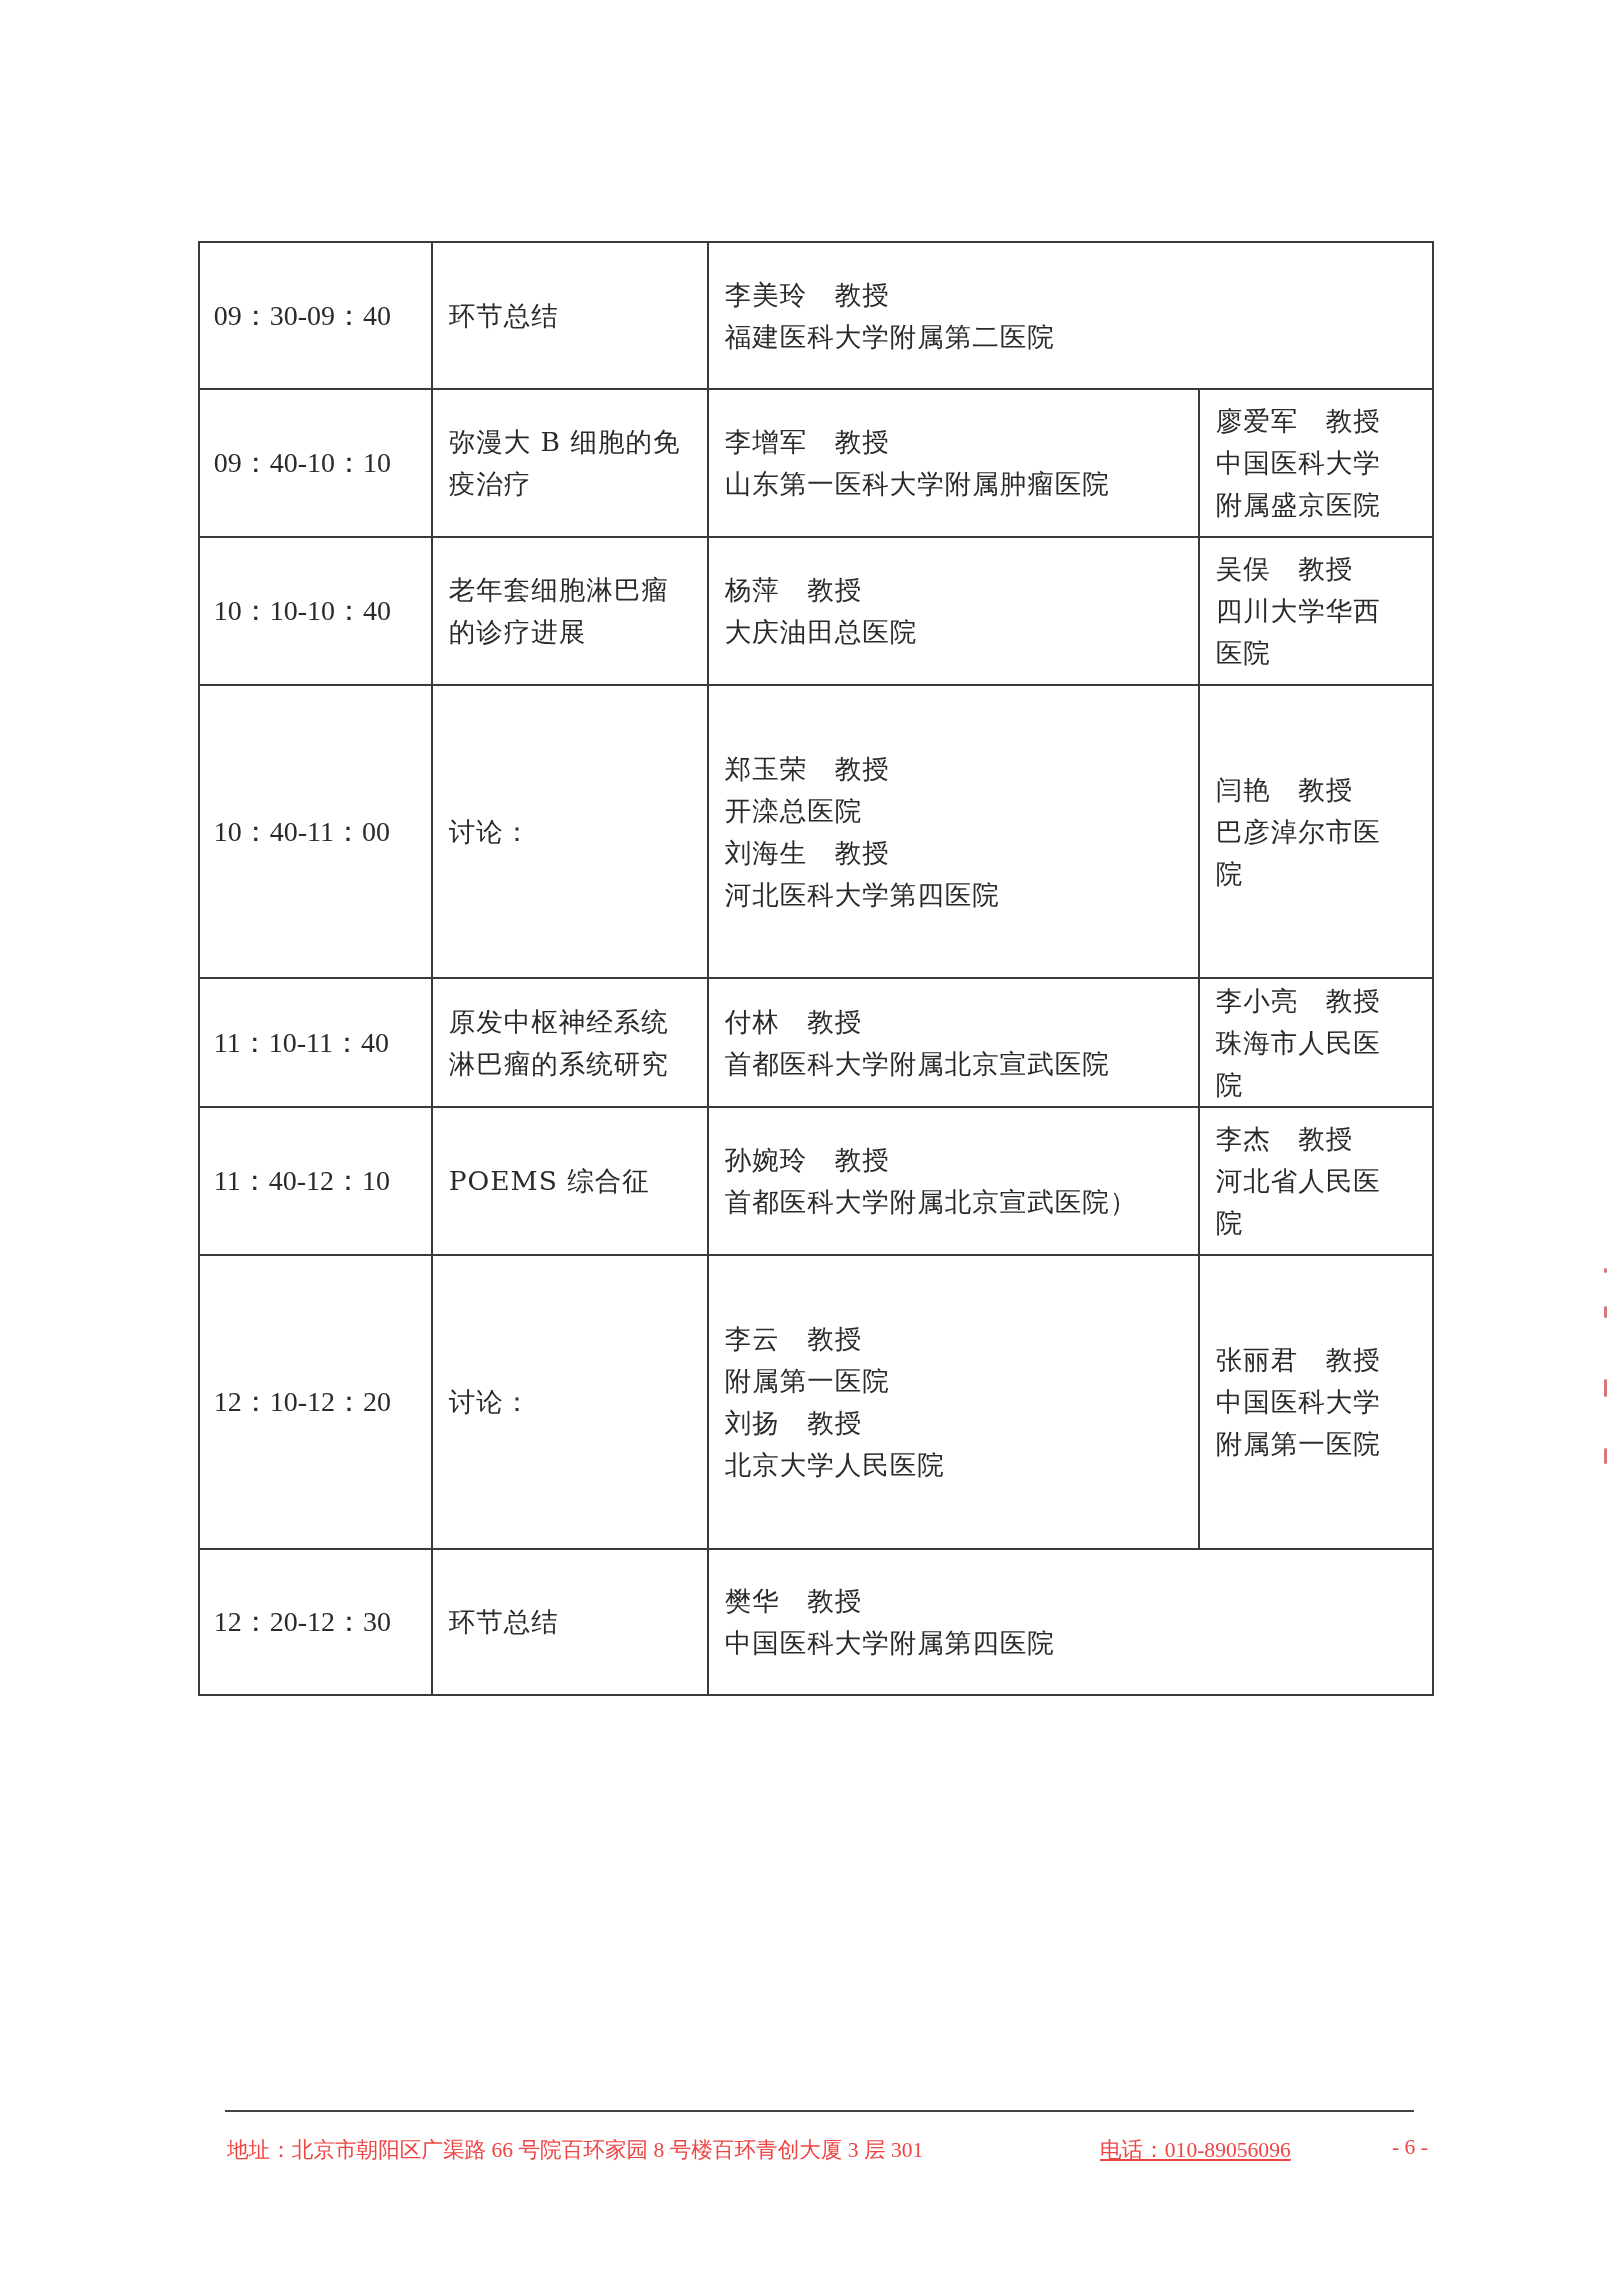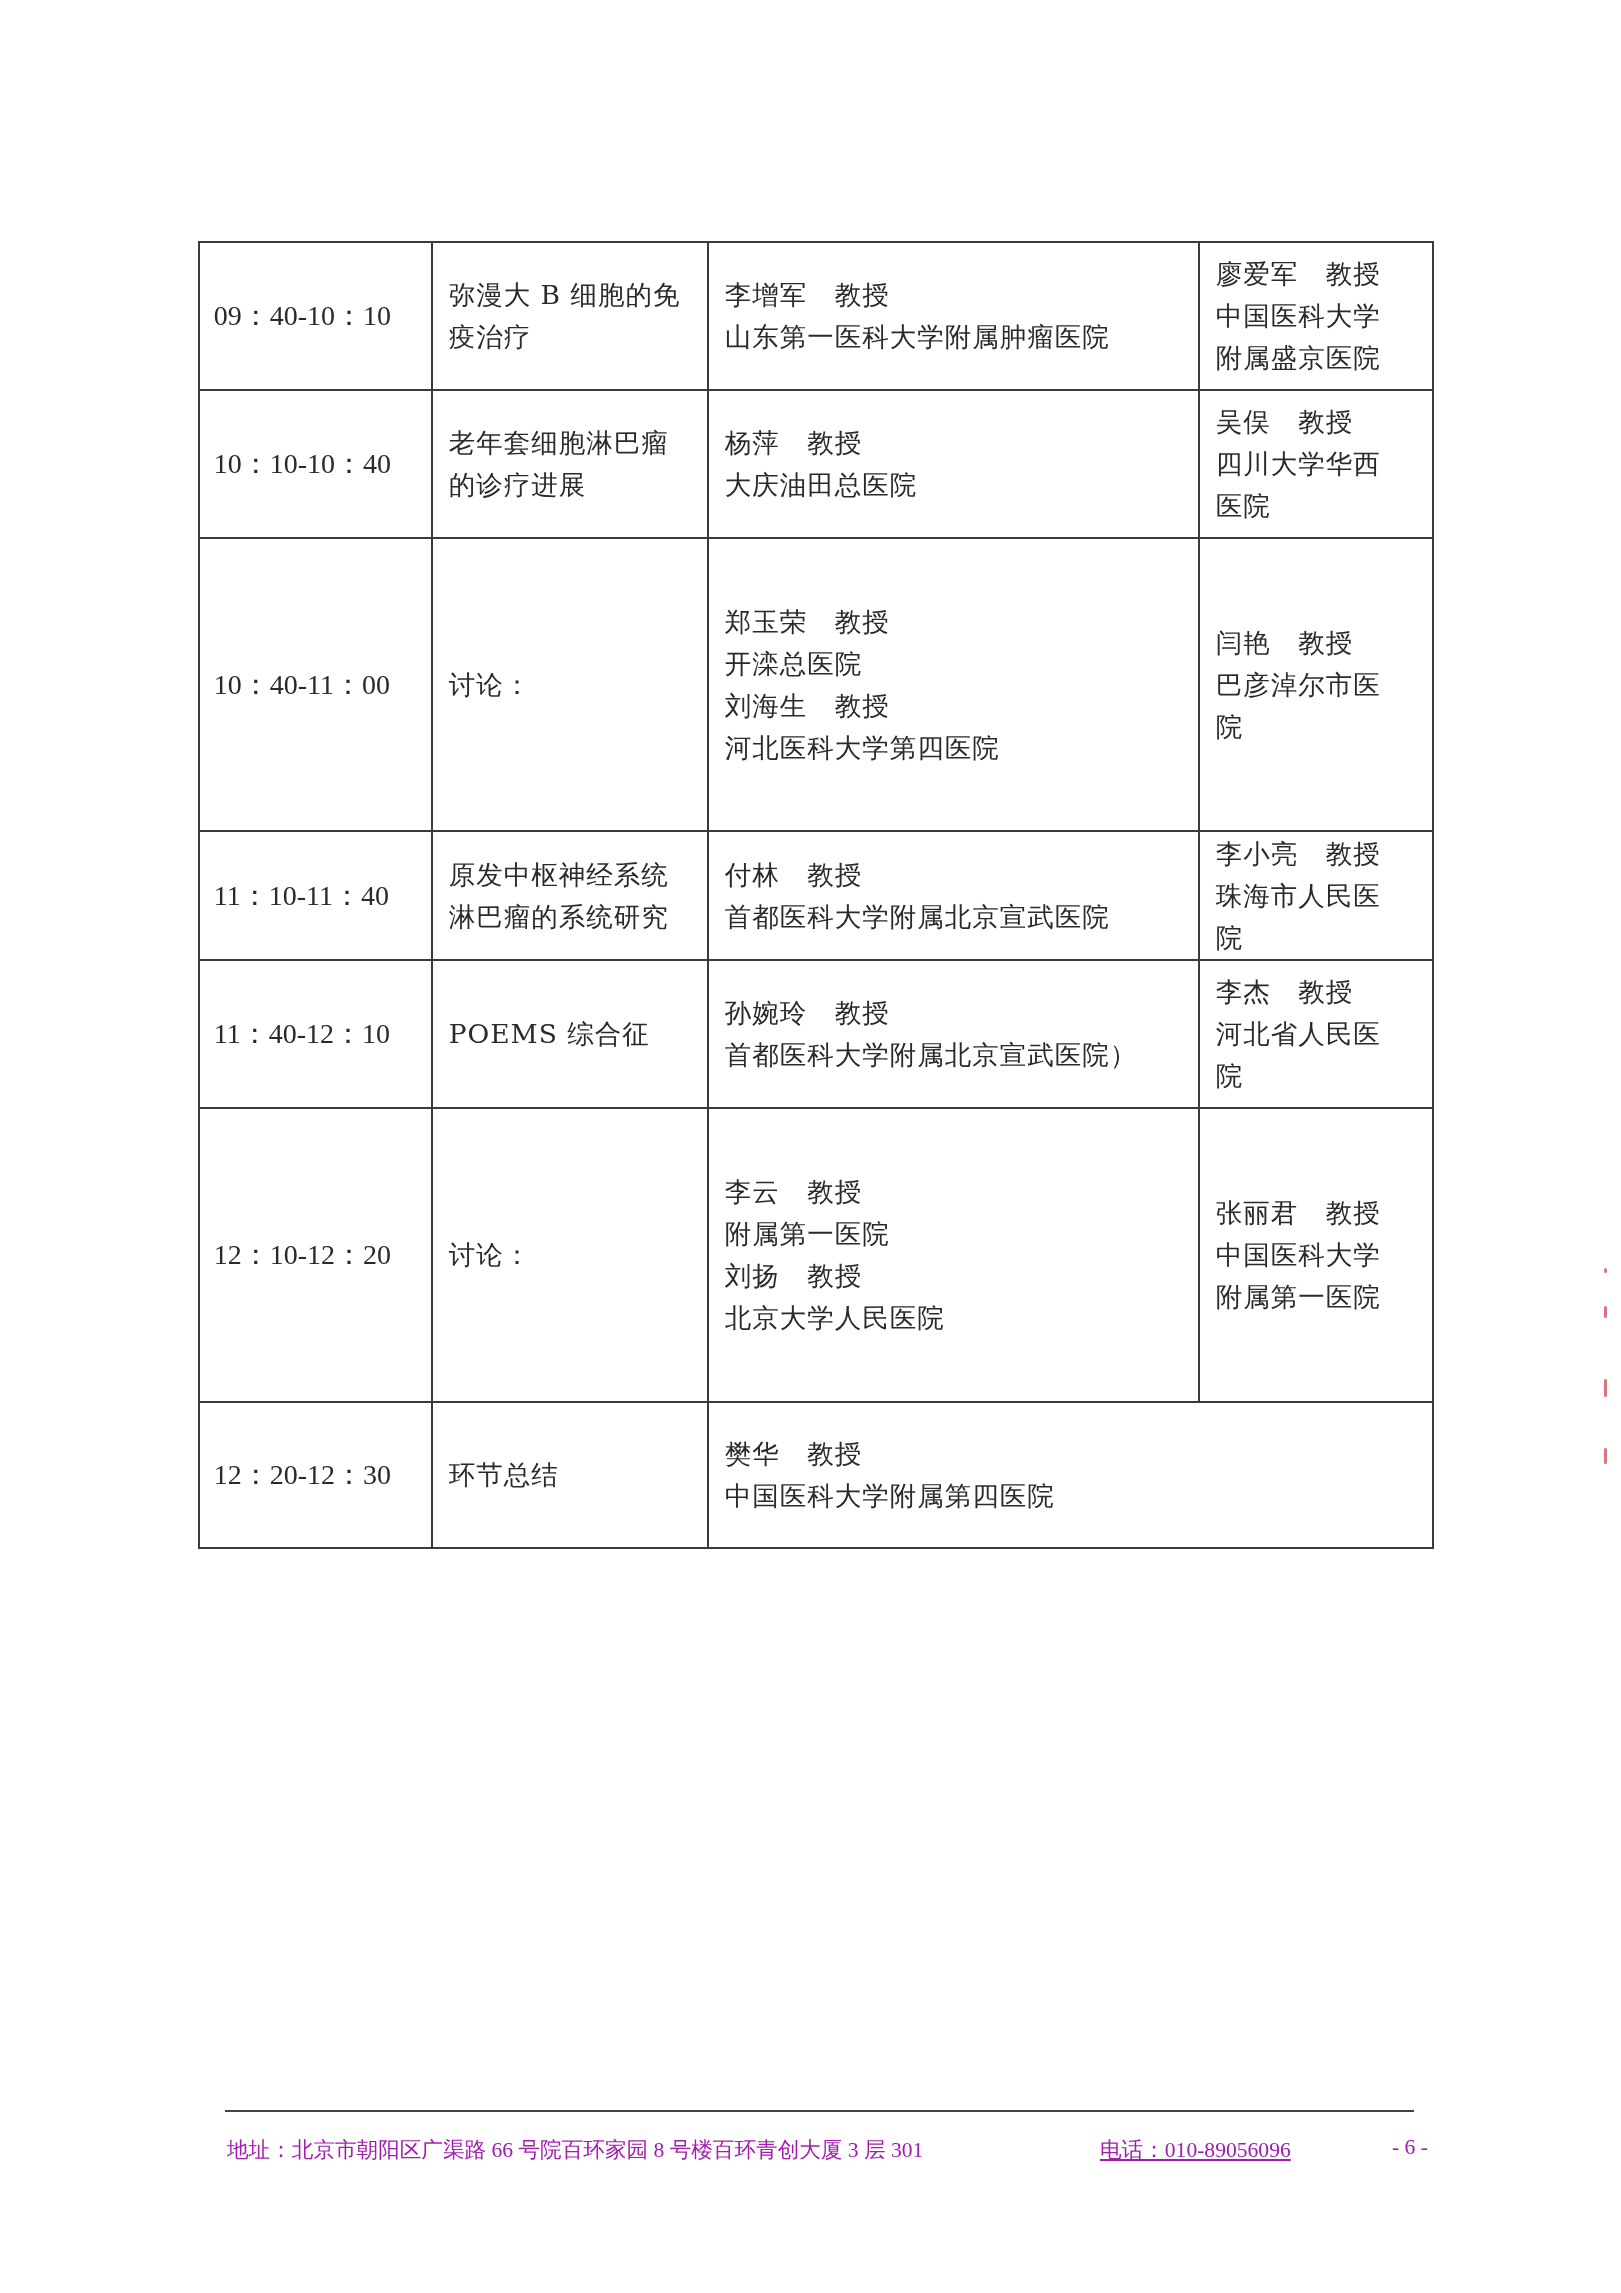--- a/index.html
+++ b/index.html
@@ -35,21 +35,21 @@
   table.schedule td.moderator { white-space: normal; padding-right: 7.8px; }
   .line { display: block; }
 
   .footer-rule {
     position: absolute; left: 225px; top: 2110px; width: 1189px; height: 0;
     border-top: 2px solid #444444;
   }
   .footer {
     position: absolute; top: 2135px; font-size: 21.6px;
     font-family: "Liberation Serif", "DejaVu Serif", serif;
-    color: #a21caf; white-space: nowrap;
+    color: #ef4444; white-space: nowrap;
   }
   .footer.address { left: 227px; }
   .footer.phone { left: 1100px; text-decoration: underline; }
   .footer.pageno { left: 1392px; }
 
   .stamp-mark {
     position: absolute; left: 1604px; width: 2.9px; background: #c9484f; opacity: 0.75;
     border-radius: 2px;
   }
 </style>
@@ -60,20 +60,30 @@
 
   <table class="schedule">
     <colgroup>
       <col style="width:233px">
       <col style="width:276px">
       <col style="width:491px">
       <col style="width:234px">
     </colgroup>
     <tbody id="schedule-body">
 
+      <tr style="height:147px">
+        <td class="time">09：30-09：40</td>
+        <td>
+          <span class="line">环节总结</span>
+        </td>
+        <td colspan="2">
+          <span class="line">李美玲　教授</span>
+          <span class="line">福建医科大学附属第二医院</span>
+        </td>
+      </tr>
 
       <tr style="height:148px">
         <td class="time">09：40-10：10</td>
         <td>
           <span class="line">弥漫大 B 细胞的免</span>
           <span class="line">疫治疗</span>
         </td>
         <td>
           <span class="line">李增军　教授</span>
           <span class="line">山东第一医科大学附属肿瘤医院</span>

